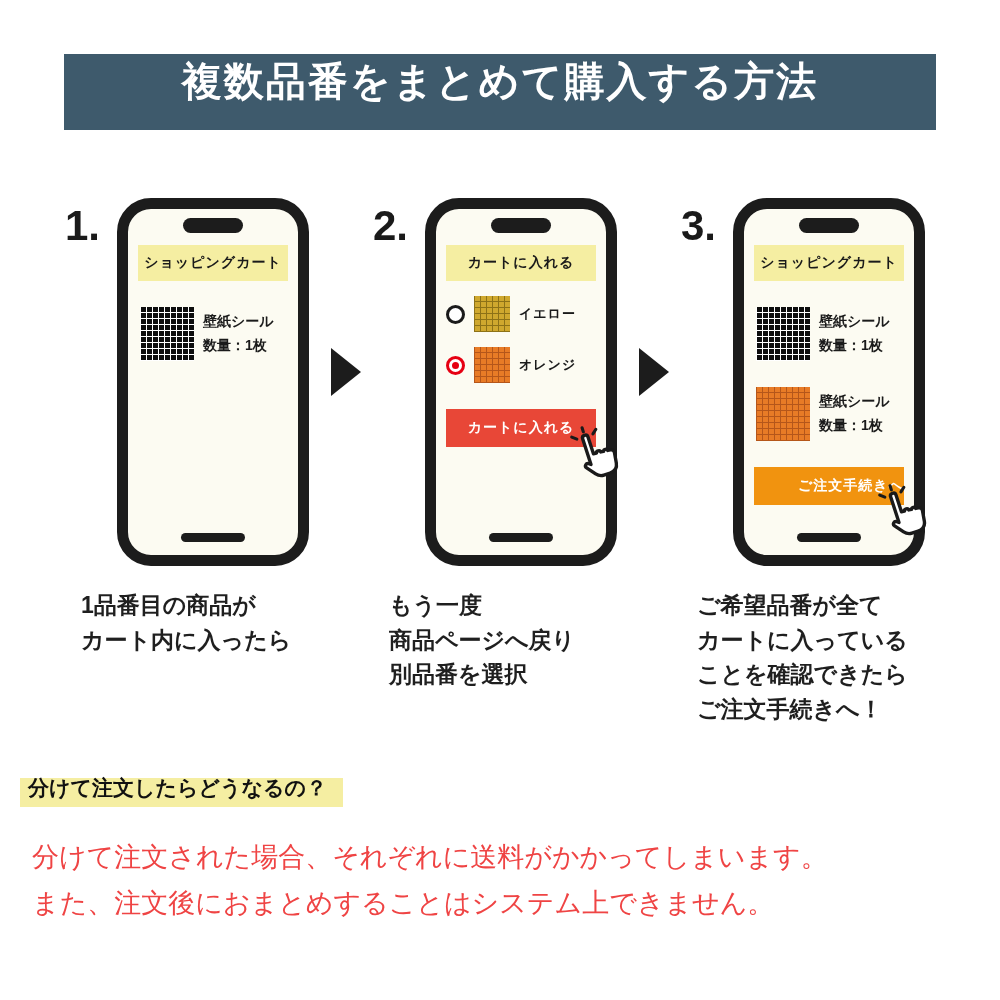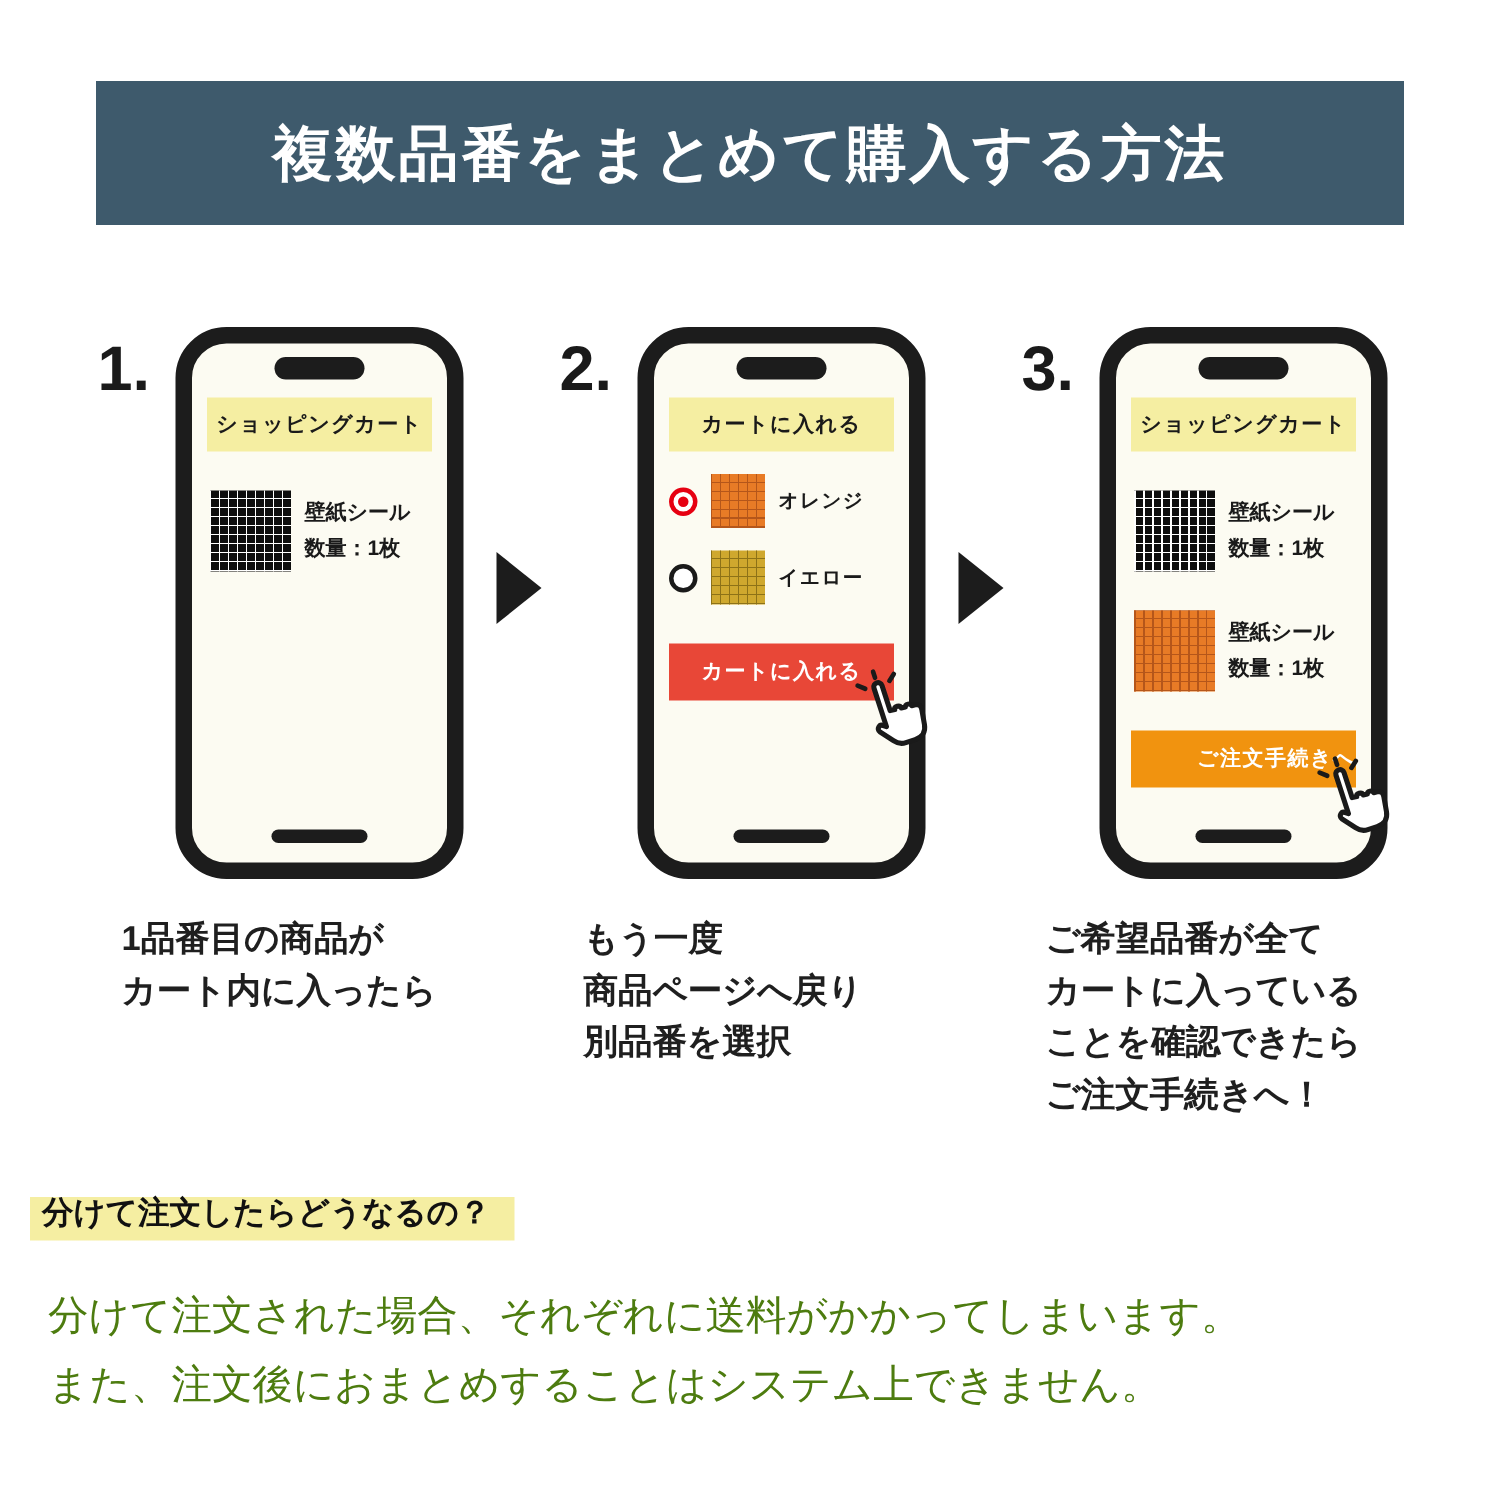--- a/index.html
+++ b/index.html
@@ -4,22 +4,22 @@
 <style>
   * { box-sizing: border-box; }
   html,body { margin:0; padding:0; }
   body {
     width:1000px; height:1000px; background:#ffffff; color:#1a1a1a;
     font-family:"Liberation Sans","DejaVu Sans",sans-serif;
     overflow:hidden;
   }
   
   .top-banner {
-    margin:54px 64px 0; height:96px; background:#3e5a6c;
-    display:flex; align-items:center; justify-content:center;
+    margin:54px 64px 0; height:76px; background:#3e5a6c;
+    display:flex; align-items:flex-start; justify-content:center;
   }
   .top-banner h1 { margin:0; color:#fff; font-size:40px; font-weight:bold; letter-spacing:2px; }
 
   
   .steps { display:flex; justify-content:center; align-items:flex-start; margin-top:68px; }
   .step { display:flex; flex-direction:column; width:254px; }
   .step-top { display:flex; align-items:flex-start; }
   .step-number { font-size:42px; font-weight:bold; width:52px; padding-top:4px; color:#1a1a1a; }
 
   .arrow {
@@ -97,21 +97,21 @@
 
   
   .notice { margin:46px 30px 0 20px; }
   .notice h2 {
     display:inline-block; margin:0; font-size:21px; font-weight:bold; color:#111;
     background:linear-gradient(to top, #f5eea2 82%, transparent 82%);
     padding:2px 16px 5px 8px;
   }
   .notice-body {
     margin:28px 0 0 12px; font-size:27px; line-height:1.7; white-space:pre-line;
-    color:#4d7c0f; font-weight:500;
+    color:#ef4444; font-weight:500;
   }
 </style>
 </head>
 <body>
 
 <div class="page">
 
   <header class="top-banner">
     <h1>複数品番をまとめて購入する方法</h1>
   </header>
@@ -139,30 +139,30 @@
     <span class="arrow"></span>
 
     <section class="step">
       <div class="step-top">
         <div class="step-number">2.</div>
         <div class="phone">
           <span class="notch"></span>
           <div class="phone-banner">カートに入れる</div>
 
           <div class="option-row">
+            <span class="radio"></span>
+            <span class="swatch small yellow"></span>
+            <span class="option-label">イエロー</span>
+          </div>
+          <div class="option-row">
             <span class="radio selected">
                 <span class="dot"></span>
               </span>
             <span class="swatch small orange"></span>
             <span class="option-label">オレンジ</span>
-          </div>
-          <div class="option-row">
-            <span class="radio"></span>
-            <span class="swatch small yellow"></span>
-            <span class="option-label">イエロー</span>
           </div>
 
           <div class="btn-wrap">
             <button class="phone-btn red">カートに入れる</button>
             <svg class="hand" viewBox="0 0 44 44">
               <g transform="rotate(-18 22 22)">
                 <path fill="#ffffff" stroke="#1a1a1a" stroke-width="2.4" stroke-linejoin="round" d="M17 9 c0-2.6 4-2.6 4 0 v12.5 l2.2 0.2 c0.2-1.6 3-1.5 3.2 0.2 l2 0.2 c0.3-1.4 2.8-1.2 3 0.3 l1.8 0.2 c1.8 0.2 2.4 1.3 2.2 3 l-1 7.2 c-0.5 3.4-2.8 5.4-6.4 5.4 h-4.6 c-2.3 0-3.9-0.9-5.3-2.7 l-4.8-6 c-1.3-1.6 0.8-3.6 2.4-2.3 l1.3 1 z"></path>
                 <g stroke="#1a1a1a" stroke-width="2.2" stroke-linecap="round" fill="none">
                   <path d="M13 8 l-3-2.5"></path>
                   <path d="M19 4.5 v-3"></path>

